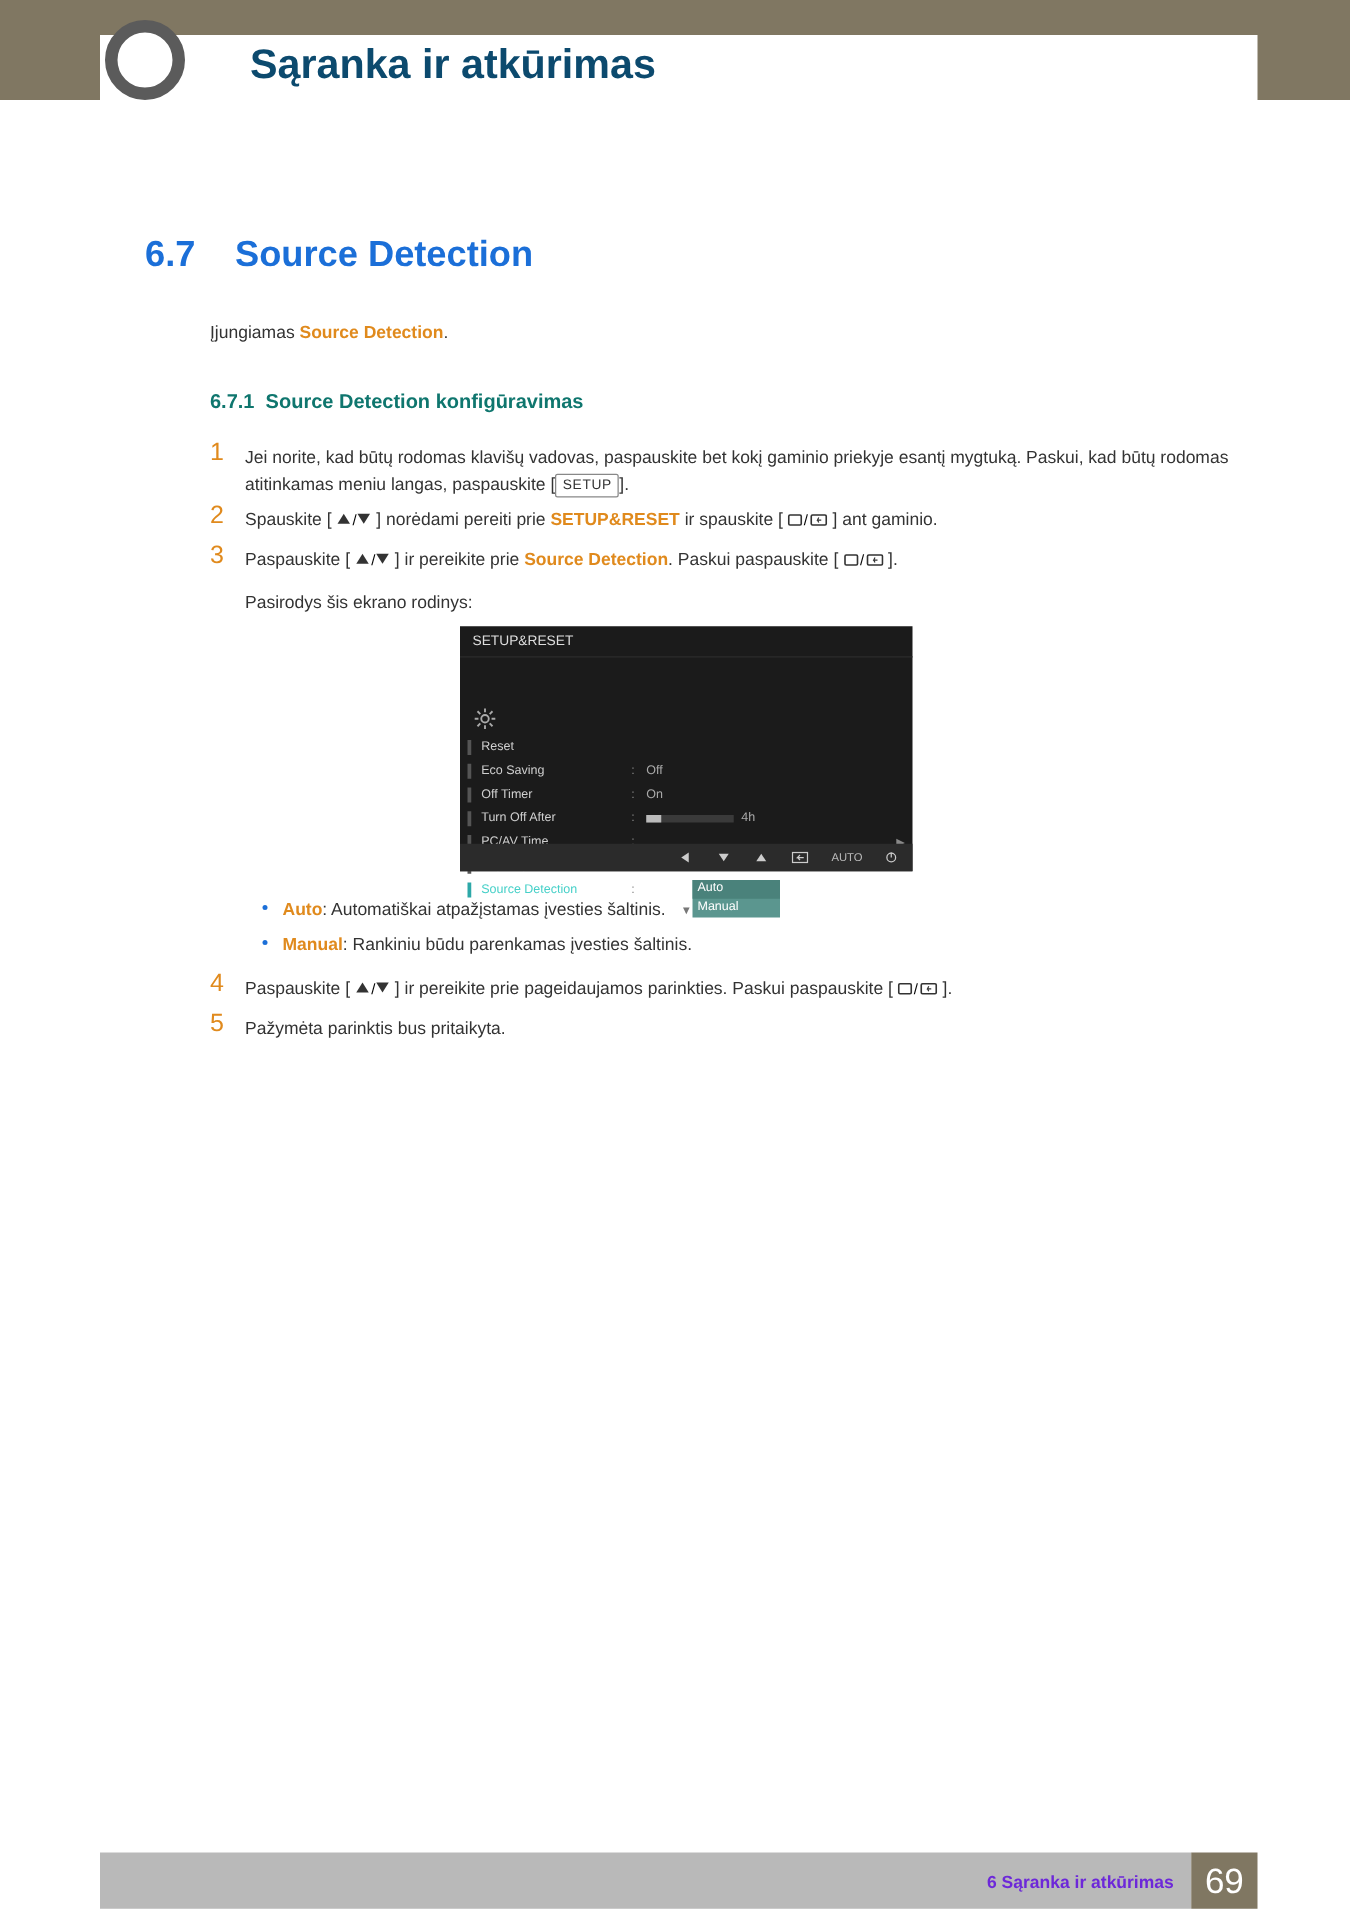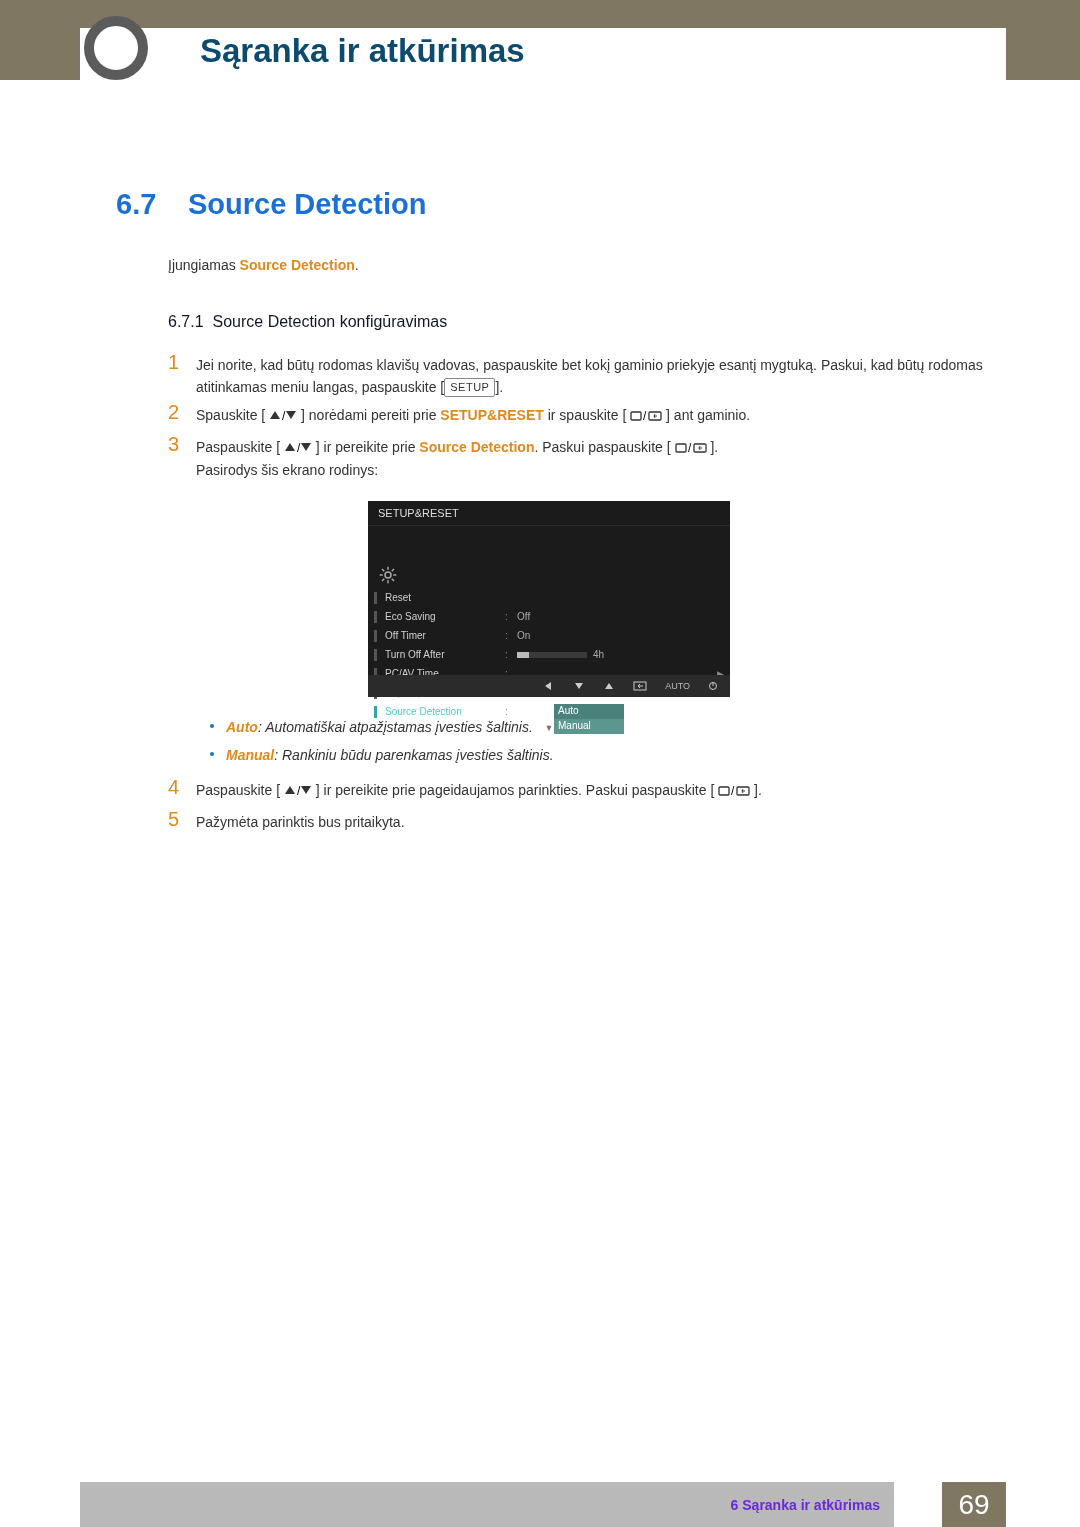--- a/index.html
+++ b/index.html
@@ -55,22 +55,22 @@
   .intro-line {
     position: absolute;
     top: 257px; left: 168px;
     font-size: 14px;
   }
   .intro-line .orange { color: #e08a1d; font-weight: bold; }
   .subsection {
     position: absolute;
     top: 313px; left: 168px;
     font-size: 16px;
-    color: #0f172a;
-    font-weight: normal;
+    color: #0f766e;
+    font-weight: bold;
   }
   .step-num {
     position: absolute;
     font-size: 20px;
     color: #e08a1d;
     font-family: Arial, sans-serif;
     width: 26px;
   }
   .step-text {
     position: absolute;
@@ -174,23 +174,23 @@
     width: 926px; height: 45px;
     display: flex; align-items: center; justify-content: flex-end;
   }
   .footer-grey {
     flex: 1; height: 45px; background: #b9b9b9;
     display: flex; align-items: center; justify-content: flex-end;
     padding-right: 14px;
     color: #6d28d9; font-size: 14px; font-weight: bold;
   }
   .footer-num {
-    width: 64px; height: 45px; background: #807762;
+    width: 53px; height: 45px; background: #807762;
     color: #fff; font-size: 28px;
-    display: flex; align-items: center; justify-content: center; margin-left: 48px;
+    display: flex; align-items: center; justify-content: center;
   }
 </style>
 </head>
 <body>
 
 <div class="top-band"></div>
 <div class="top-white"></div>
 <div class="circle-badge"></div>
 <div class="chapter-title">Sąranka ir atkūrimas</div>
 
@@ -238,21 +238,21 @@
     </svg>
   <span>] ir pereikite prie </span><span class="orange">Source Detection</span><span>. Paskui paspauskite [</span>
   <svg class="inline" width="32" height="14">
       <rect x="1" y="3" width="10" height="8" rx="1" fill="none" stroke="#333" stroke-width="1.3"></rect>
       <text x="13" y="11" font-size="12">/</text>
       <rect x="19" y="3" width="12" height="8" rx="1" fill="none" stroke="#333" stroke-width="1.3"></rect>
       <path d="M27 7 l-3 0 l1 -2 M24 7 l1 2" stroke="#333" fill="none" stroke-width="1"></path>
     </svg>
   <span>].</span>
 </div>
-<div class="step-text" style="top:460px; left:196px;">Pasirodys šis ekrano rodinys:</div>
+<div class="step-text" style="top:471px; left:196px;">Pasirodys šis ekrano rodinys:</div>
 
 <div class="osd">
   <div class="osd-title">SETUP&amp;RESET</div>
   <div class="osd-body">
     <div class="osd-icon-col">
       <svg class="gear" viewBox="0 0 24 24">
           <circle cx="12" cy="12" r="4" fill="none" stroke="#aaa" stroke-width="2"></circle>
           <g stroke="#aaa" stroke-width="2">
             <line x1="12" y1="1" x2="12" y2="5"></line>
             <line x1="12" y1="19" x2="12" y2="23"></line>
@@ -340,21 +340,21 @@
     <span>AUTO</span>
     <span class="ico">
         <svg width="10" height="10">
           <circle cx="5" cy="5" r="3.5" fill="none" stroke="#ccc"></circle>
           <line x1="5" y1="1" x2="5" y2="5" stroke="#ccc"></line>
         </svg>
       </span>
   </div>
 </div>
 
-<ul class="bullets" style="top:716px;font-style:italic;">
+<ul class="bullets" style="top:716px;">
   <li><span class="orange">Auto</span><span>: Automatiškai atpažįstamas įvesties šaltinis.</span></li>
   <li><span class="orange">Manual</span><span>: Rankiniu būdu parenkamas įvesties šaltinis.</span></li>
 </ul>
 
 <div class="step-num" style="top:776px; left:168px;">4</div>
 <div class="step-text" style="top:780px; left:196px;">
   <span>Paspauskite [</span>
   <svg class="inline" width="28" height="14">
       <polygon points="6,2 11,10 1,10" fill="#333"></polygon>
       <text x="13" y="11" font-size="12">/</text>

